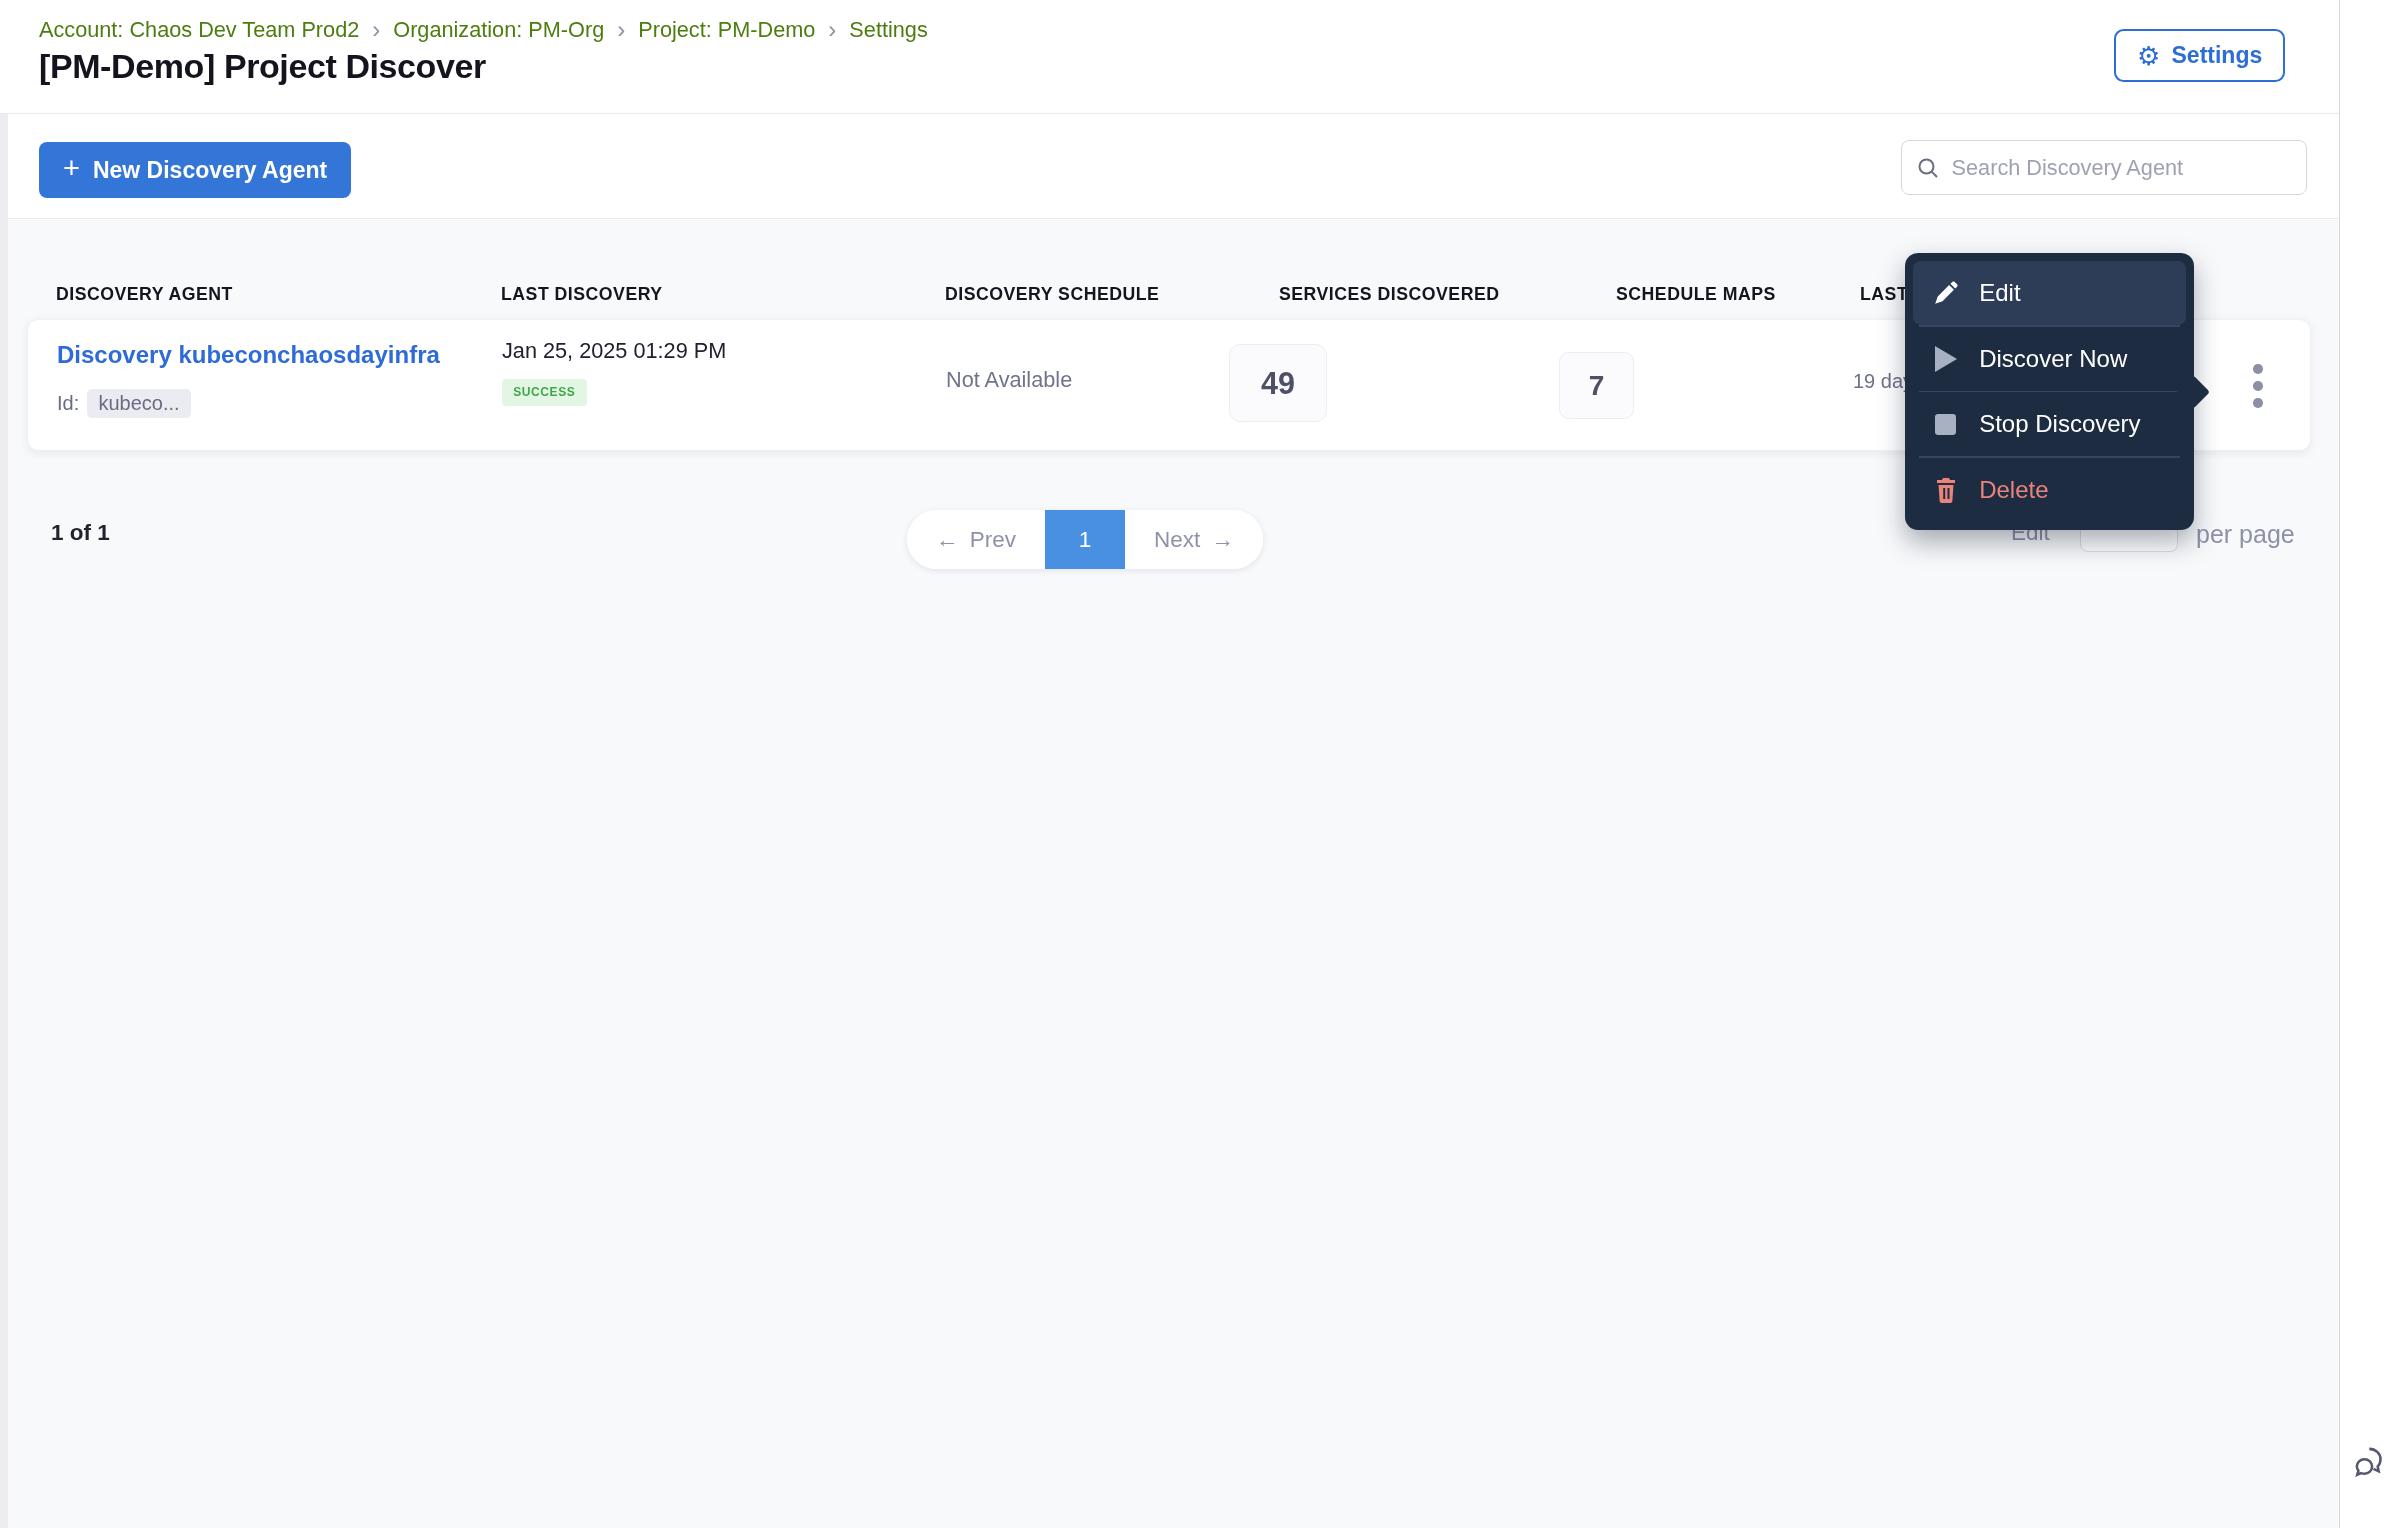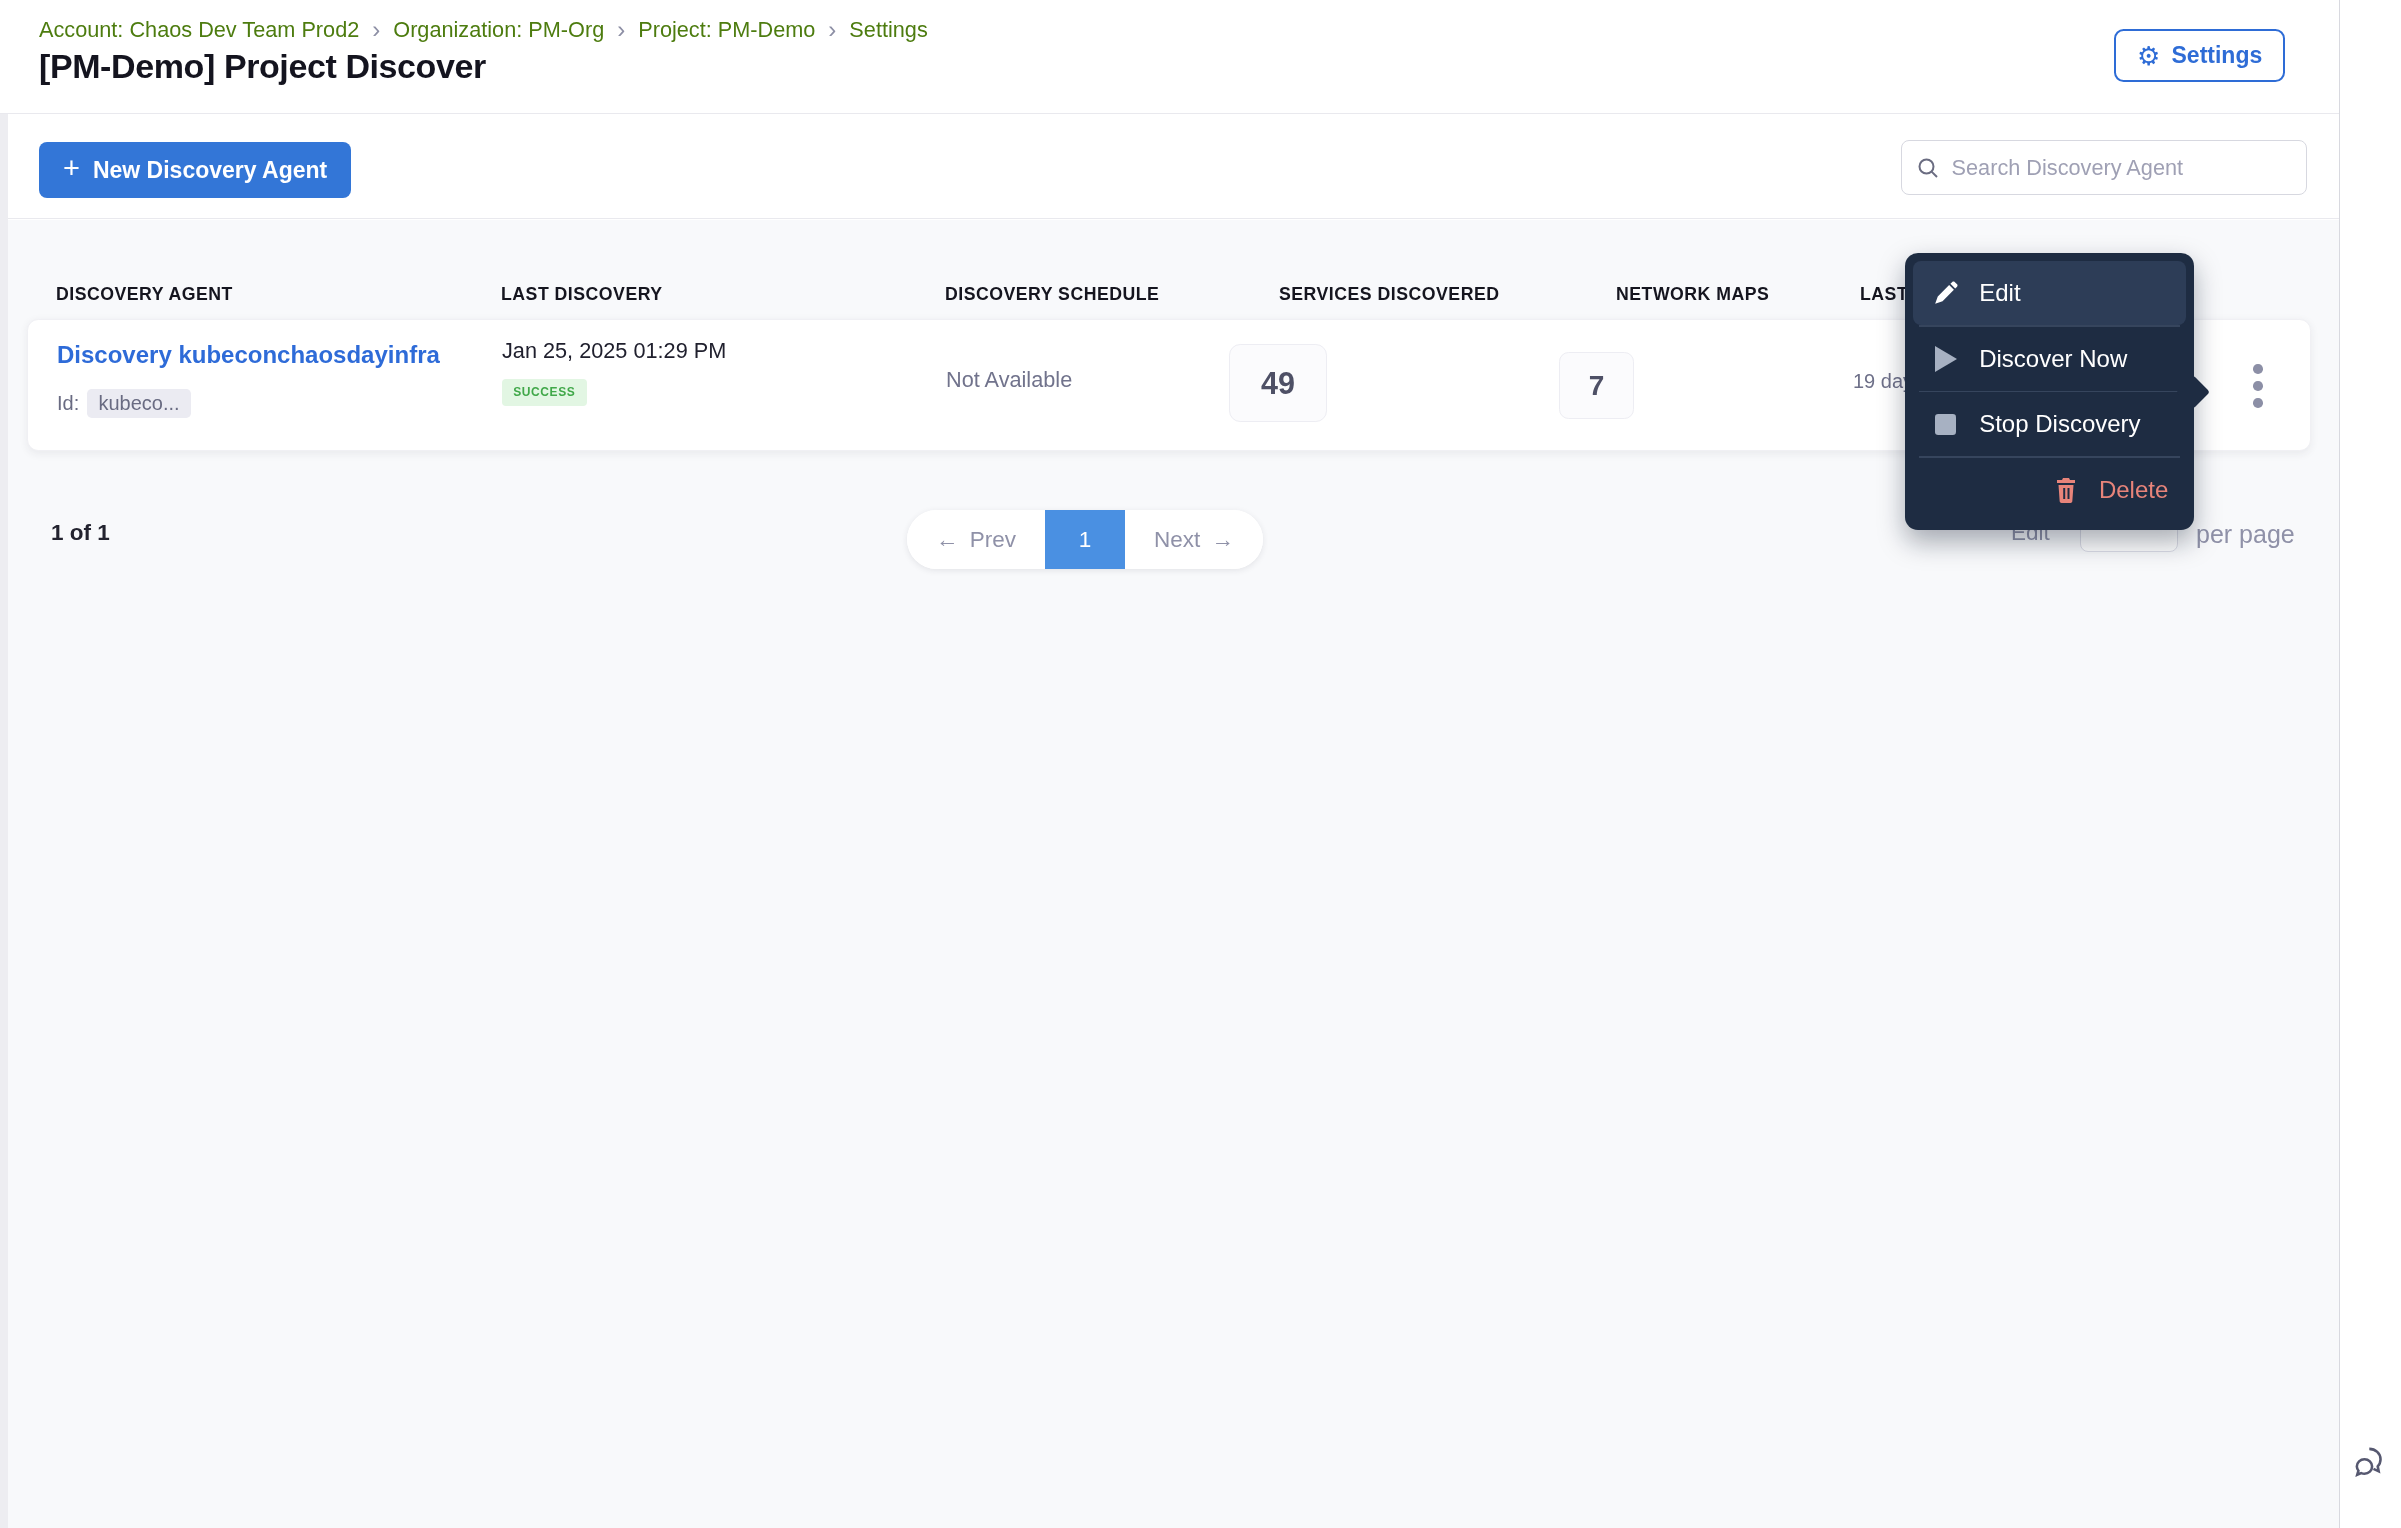--- a/index.html
+++ b/index.html
@@ -122,21 +122,21 @@
   }
   .ctx-arrow {
     position:absolute; right:-11.2px; top:127px; width:24px; height:24px;
     background:#1e2c42; transform:rotate(45deg); border-radius:3.2px;
   }
   .ctx-item {
     height:64px; display:flex; align-items:center; gap:18px; padding:0 17.7px;
     font-size:24px; color:#fff; border-radius:8px; cursor:pointer; position:relative;
   }
   .ctx-item.hl { background:#2d3d57; }
-  .ctx-item.danger { color:#e8847a;justify-content:flex-end; }
+  .ctx-item.danger { color:#e8847a; }
   .ctx-sep { height:1.6px; background:#36455d; margin:0 6.4px; }
   .ctx-icon { width:30.5px; display:flex; align-items:center; justify-content:center; }
   .play-tri { width:0; height:0; border-left:22.5px solid #a7b1c2; border-top:13.6px solid transparent; border-bottom:13.6px solid transparent; }
   .stop-sq { width:21px; height:21px; background:#a7b1c2; border-radius:3.2px; }
 
   
   .gutter {
     position:absolute; left:2339px; top:0; width:63px; height:1528px;
     background:#fff; border-left:1.6px solid #d8d9df; z-index:5;
   }
@@ -179,21 +179,21 @@
   </div>
 
   <div class="content"></div>
   <div class="left-strip"></div>
 
   <div class="col-headers">
     <div class="col-h" style="left:56px">DISCOVERY AGENT</div>
     <div class="col-h" style="left:501px">LAST DISCOVERY</div>
     <div class="col-h" style="left:945px">DISCOVERY SCHEDULE</div>
     <div class="col-h" style="left:1279px">SERVICES DISCOVERED</div>
-    <div class="col-h" style="left:1616px">NETWORK MAPS</div>
+    <div class="col-h" style="left:1616px">SCHEDULE MAPS</div>
     <div class="col-h" style="left:1860px">LAST</div>
   </div>
 
   <div class="row-card">
     <a class="agent-name">Discovery kubeconchaosdayinfra</a>
     <div class="agent-id">
       <span>Id:</span>
       <span class="id-pill">kubeco...</span>
     </div>
     <div class="row-date">Jan 25, 2025 01:29 PM</div>

